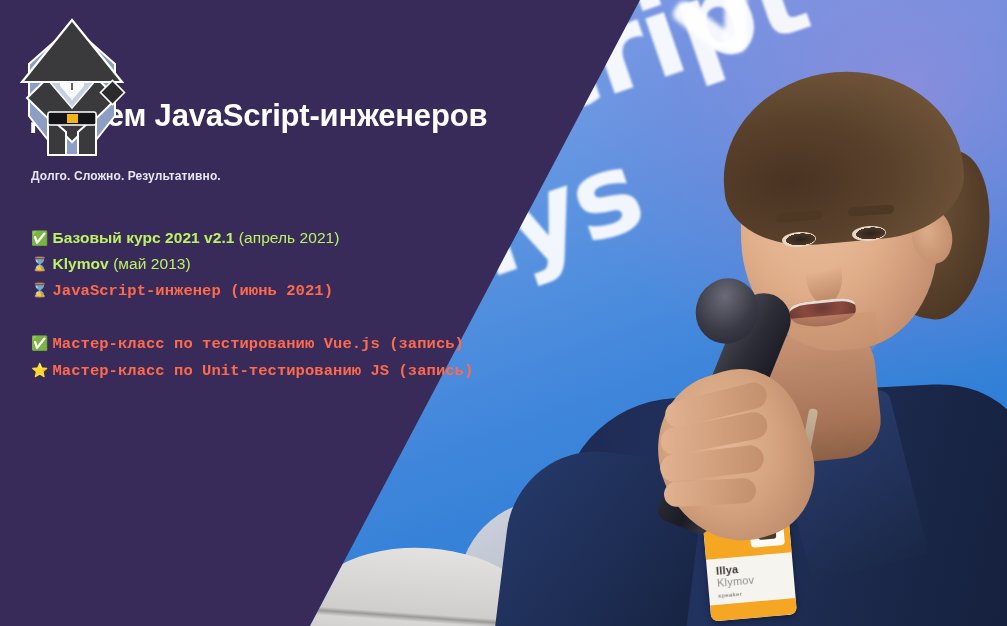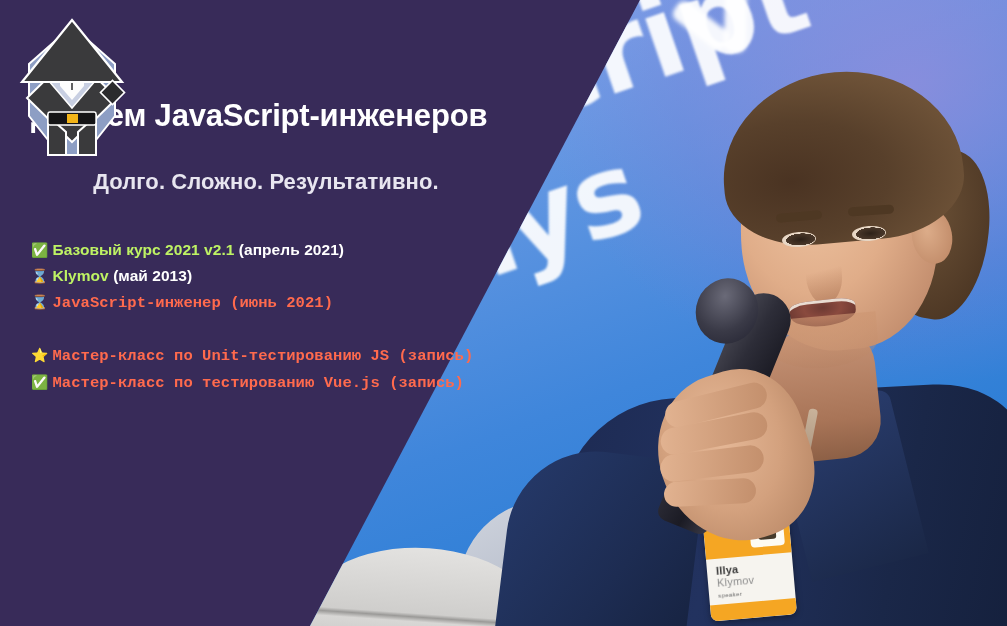--- a/index.html
+++ b/index.html
@@ -310,24 +310,23 @@
     color: #ffffff;
     font-size: 31px;
     font-weight: bold;
     line-height: 48px;
     letter-spacing: -.2px;
   }
   .subhead {
     margin: 0;
     padding-top: 29px;
     color: #e8e6f0;
-    font-size: 22px;
+    font-size: 12px;
     font-weight: bold;
     letter-spacing: .1px;
-    text-align: center;
   }
   .course-list {
     margin: 0;
     padding: 0;
     list-style: none;
   }
   .list-a { padding-top: 42px; }
   .list-b { padding-top: 26px; }
   .course-item {
     color: #d9d6e4;
@@ -335,21 +334,21 @@
     line-height: 25px;
     letter-spacing: .05px;
   }
   .emoji {
     font-family: "DejaVu Sans", sans-serif;
     font-size: 14px;
     margin-right: 4px;
   }
   .t-bold { font-weight: bold; color: #bef264; }
   .t-accent { font-weight: bold; color: #ff6a4d; font-family: Liberation Mono, monospace; }
-  .t-muted { color: #ffffff; font-weight: bold; }
+  .t-muted { color: #bef264; font-weight: normal; }
 
   
   .logo {
     position: absolute;
     left: 18px; top: 12px;
     width: 108px; height: 145px;
     z-index: 9;
   }
 
   .bottom-strip {
@@ -427,24 +426,24 @@
       <li class="course-item">
         <span class="emoji">⌛</span><span class="t-bold">Klymov</span> <span class="t-muted">(май 2013)</span>
       </li>
       <li class="course-item">
         <span class="emoji">⌛</span><span class="t-accent">JavaScript-инженер (июнь 2021)</span>
       </li>
     </ul>
 
     <ul class="course-list list-b">
       <li class="course-item">
-        <span class="emoji">⭐</span><span class="t-accent">Мастер-класс по Unit-тестированию JS (запись)</span>
+        <span class="emoji">✅</span><span class="t-accent">Мастер-класс по тестированию Vue.js (запись)</span>
       </li>
       <li class="course-item">
-        <span class="emoji">✅</span><span class="t-accent">Мастер-класс по тестированию Vue.js (запись)</span>
+        <span class="emoji">⭐</span><span class="t-accent">Мастер-класс по Unit-тестированию JS (запись)</span>
       </li>
     </ul>
   </div>
 
   <svg class="logo" viewBox="0 0 108 145">
 
     <polygon points="54,14 97,52 97,104 78,128 78,143 30,143 30,128 11,104 11,52" fill="#8d9ec4" stroke="#ffffff" stroke-width="2"></polygon>
 
     <polygon points="54,42 99,86 54,130 9,86" fill="#3a3a3c" stroke="#ffffff" stroke-width="2"></polygon>
 

